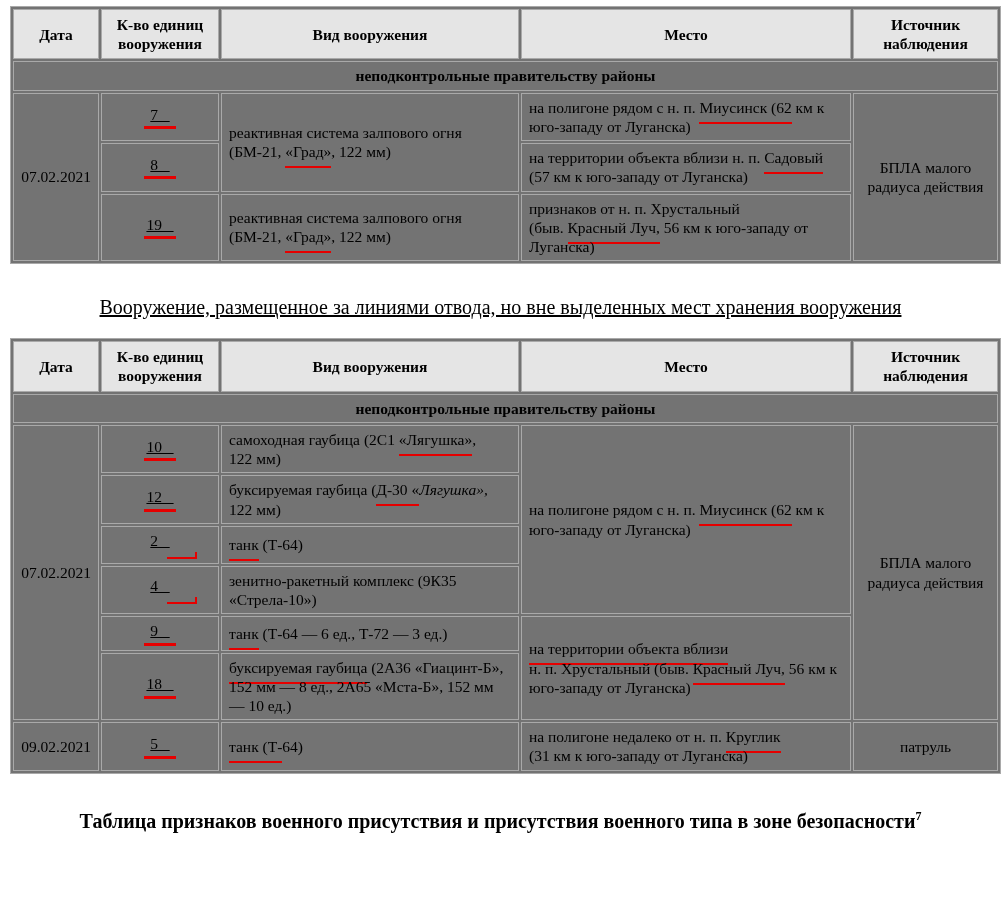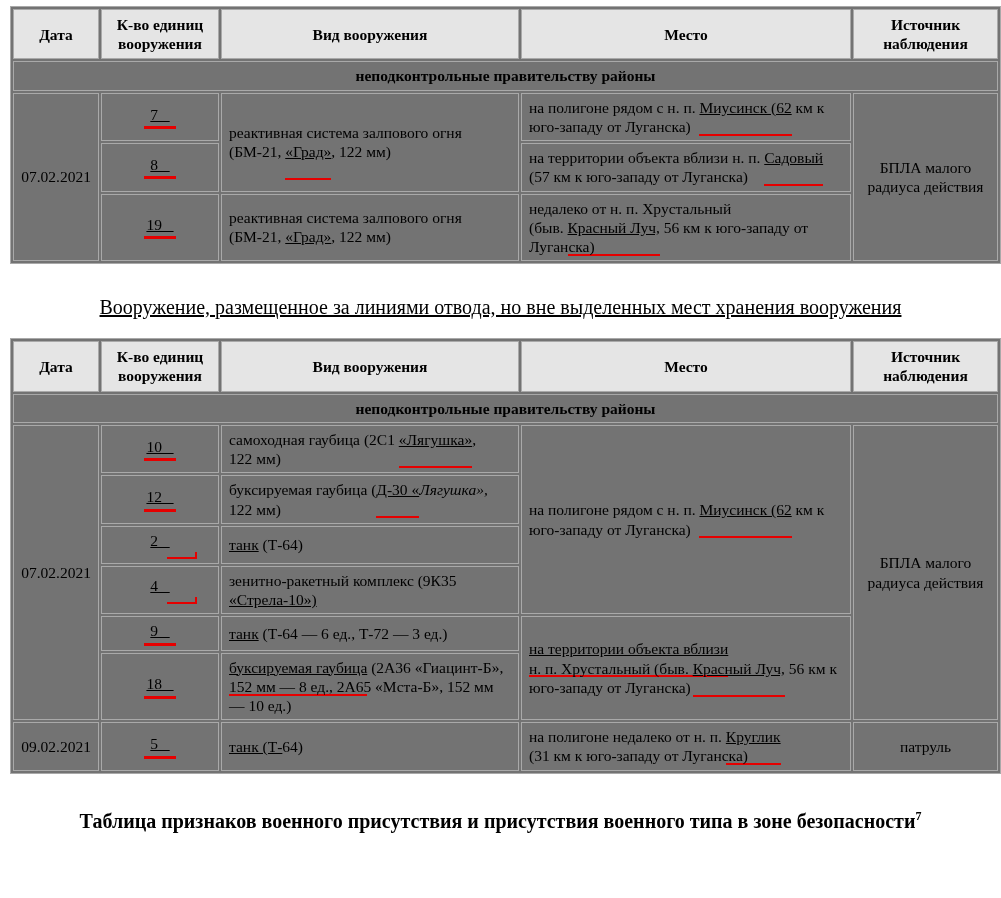--- a/index.html
+++ b/index.html
@@ -66,21 +66,21 @@
     margin:2px auto 0 auto;
   }
   .redbar.tick{
     width:28px;height:5px;
     border-bottom:2px solid #e60000;
     border-right:2px solid #e60000;
     margin-left:58px;
   }
   .it{font-style:italic;}
   
-  td .rl{border-bottom:2px solid #e60000;padding-bottom:18px;text-decoration:underline;}
+  td .rl{border-bottom:2px solid #e60000;padding-bottom:6px;}
 
   
   .t12 .c-date{width:86px;}
   .t12 .c-qty{width:118px;}
   .t12 .c-type{width:298px;}
   .t12 .c-place{width:330px;}
   .t12 .c-src{width:145px;}
 
   
   .data-table td{min-height:20px;}
@@ -122,21 +122,21 @@
           <td><span>на полигоне рядом с н. п. </span><span class="rl">Миусинск (62</span><span> км к юго-западу от Луганска)</span></td>
           <td rowspan="3" class="cell-center">БПЛА малого радиуса действия</td>
         </tr>
         <tr>
           <td class="qty-cell"><span class="qv u">8&nbsp;&nbsp;&nbsp;</span><div class="redbar"></div></td>
           <td><span>на территории объекта вблизи н. п. </span><span class="rl">Садовый</span><span> (57 км к юго-западу от Луганска)</span></td>
         </tr>
         <tr>
           <td class="qty-cell"><span class="qv u">19&nbsp;&nbsp;&nbsp;</span><div class="redbar"></div></td>
           <td><span>реактивная система залпового огня (БМ-21, </span><span class="rl">«Град»</span><span>, 122 мм)</span></td>
-          <td><span>недалеко от н. п. Хрустальный</span><br><span>(быв. </span><span class="rl">Красный Луч,</span><span> 56 км к юго-западу от Луганска)</span></td>
+          <td><span>признаков от н. п. Хрустальный</span><br><span>(быв. </span><span class="rl">Красный Луч,</span><span> 56 км к юго-западу от Луганска)</span></td>
         </tr>
       </tbody>
   </table>
 
   <h2 class="doc-title mt"><span class="tu"><span>Вооружение, размещенное за линиями отвода, но вне выделенных мест хранения вооружения</span></span></h2>
 
   <table class="data-table t12">
     <colgroup>
         <col class="c-date">
         <col class="c-qty">

